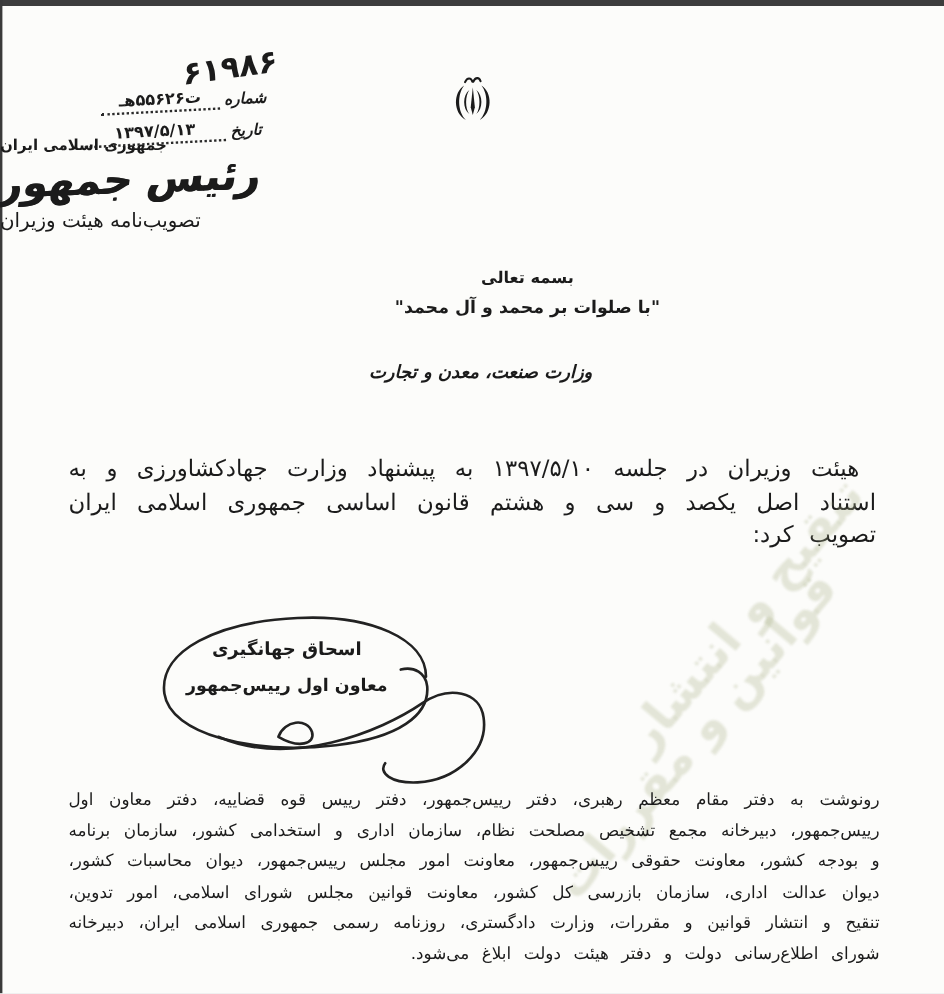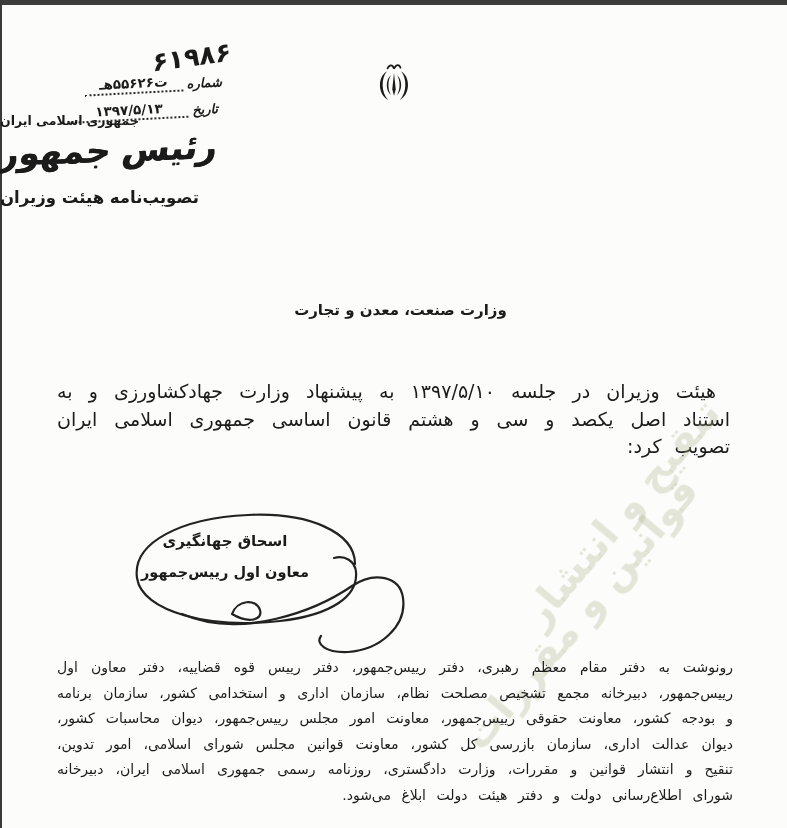--- a/index.html
+++ b/index.html
@@ -51,50 +51,50 @@
     position: absolute; top: 60px; left: 0; right: 0;
     text-align: left; direction: rtl;
   }
   .emblem { display: block; margin: 0 auto; }
   .country-name { font-size: 12.5px; font-weight: bold; margin-top: 3px; }
   .office-calligraphy {
     font-size: 34px; font-weight: bold; margin-top: 2px;
     transform: skewX(-10deg) rotate(-2deg); display: inline-block;
     text-shadow: 0.6px 0 0 #1b1b1b;
   }
-  .document-type { font-size: 16.5px; font-weight: bold; margin-top: 18px; }
+  .document-type { font-size: 16.5px; font-weight: normal; margin-top: 4px; }
 
   
   .invocation {
     position: absolute; top: 224px; left: 92px; right: 0;
     text-align: center; direction: rtl;
   }
   .bismillah { font-size: 13.5px; font-weight: bold; }
   .salawat { font-size: 14.5px; font-weight: bold; margin-top: 9px; }
 
   
   .addressees {
     position: absolute; top: 295px; left: 14px; right: 0;
     text-align: center; direction: rtl;
-    font-weight: bold; font-size: 15px; line-height: 31px;
+    font-weight: bold; font-size: 15px; line-height: 31px; font-style: italic;
   }
 
   
   .body-text {
     position: absolute; top: 378px; left: 57px; right: 57px;
     direction: rtl; text-align: justify;
     font-size: 19px; line-height: 27.5px; word-spacing: 7px;
   }
   .body-text p { margin: 0; text-indent: 14px; }
 
   
   .signature { position: absolute; left: 112px; top: 498px; width: 310px; height: 165px; }
   .signature-svg { position: absolute; left: 0; top: 0; }
   .signature-text {
-    position: absolute; left: 22px; top: 28px; width: 182px;
+    position: absolute; left: 36px; top: 28px; width: 182px;
     text-align: center; direction: rtl;
     font-weight: bold; line-height: 31px;
   }
   .signature-name { font-size: 15px; }
   .signature-title { font-size: 14.5px; text-align: center; }
 
   
   .watermark { position: absolute; left: 400px; top: 420px; width: 360px; height: 280px; pointer-events: none; }
   .watermark span {
     position: absolute; display: block; white-space: nowrap;
@@ -144,20 +144,24 @@
         <path d="M36,18 C44,24 44,40 36,46 C41,39 41,25 36,18 Z"></path>
         <path d="M22,13 C9,21 9,45 24,53 C14,43 14,23 22,13 Z"></path>
         <path d="M42,13 C55,21 55,45 40,53 C50,43 50,23 42,13 Z"></path>
       </g>
     </svg>
     <div class="country-name">جمهوری اسلامی ایران</div>
     <div><span class="office-calligraphy">رئیس جمهور</span></div>
     <div class="document-type">تصویب‌نامه هیئت وزیران</div>
   </div>
 
+  <div class="invocation">
+    <div class="bismillah">بسمه تعالی</div>
+    <div class="salawat">"با صلوات بر محمد و آل محمد"</div>
+  </div>
 
   <div class="addressees">
     <div>وزارت صنعت، معدن و تجارت</div>
   </div>
 
   <div class="body-text">
     <p>هیئت وزیران در جلسه ۱۳۹۷/۵/۱۰ به پیشنهاد وزارت جهادکشاورزی و به استناد اصل یکصد و سی و هشتم قانون اساسی جمهوری اسلامی ایران تصویب کرد:</p>
   </div>
 
   <div class="watermark">

